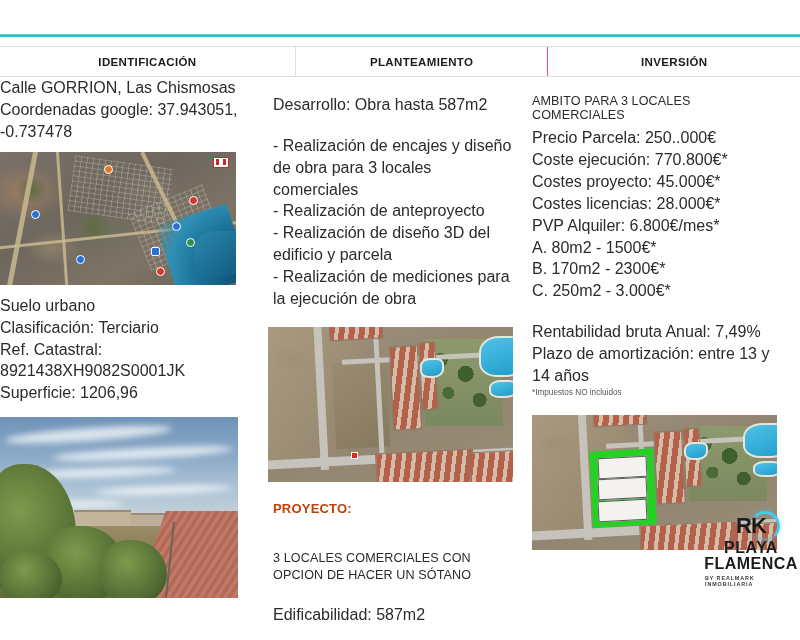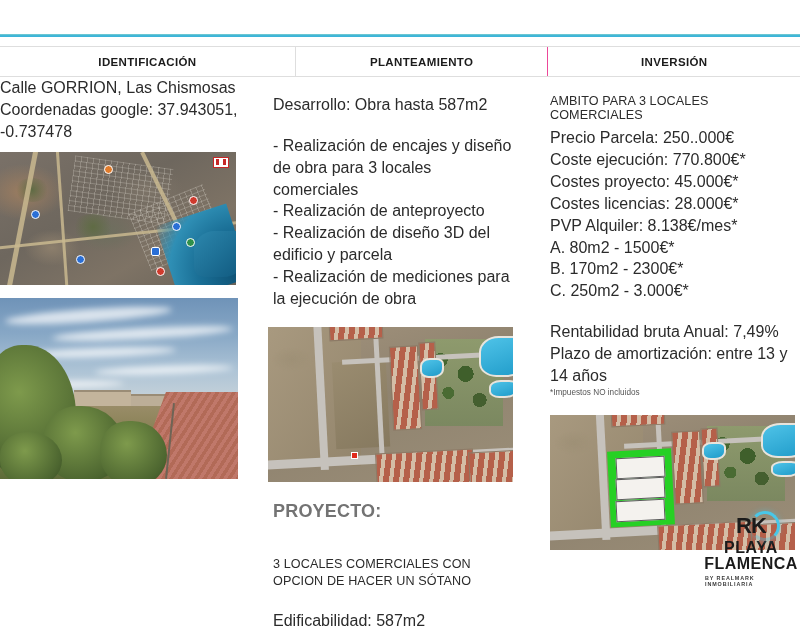--- a/index.html
+++ b/index.html
@@ -54,34 +54,34 @@
   .header-cell.c2 { width: 268px; border-right: 1px solid #ec4899; }
   .header-cell.c3 { width: 267px; }
 
   
   .col {
     position: absolute;
     top: 77px;
   }
   .col-1 { left: 0;   width: 265px; }
   .col-2 { left: 265px; width: 268px; }
-  .col-3 { left: 532px; width: 267px; }
+  .col-3 { left: 514px; width: 267px; }
 
   .body-text {
     font-size: 16px;
     color: #2b2b2b;
     line-height: 1.42;
     white-space: pre-line;
   }
   .body-text.tight { line-height: 1.37; }
 
   .bold-head {
-    font-size: 18px;
+    font-size: 13px;
     font-weight: bold;
-    color: #737373;
+    color: #c2410c;
     letter-spacing: .2px;
   }
   .caps-line {
     font-size: 12.6px;
     color: #2b2b2b;
     letter-spacing: .1px;
   }
   .small-note {
     font-size: 8.2px;
     color: #555;
@@ -349,20 +349,26 @@
       <div class="pin blue" style="left:13%; top:44%;"></div>
       <div class="pin green" style="left:79%; top:65%;"></div>
       <div class="pin orange" style="left:44%; top:10%;"></div>
       <div class="pin red" style="left:80%; top:33%;"></div>
       <div class="pin red" style="left:66%; top:87%;"></div>
       <div class="flag" style="right:7px; top:5px;">
           <i></i>
         </div>
     </div>
 
+    <div style="margin-top:10px;">
+      <div class="body-text tight">Suelo urbano</div>
+      <div class="body-text tight">Clasificación: Terciario</div>
+      <div class="body-text tight">Ref. Catastral: 8921438XH9082S0001JK</div>
+      <div class="body-text tight">Superficie: 1206,96</div>
+    </div>
 
     <div class="media photo-plot" style="margin-top:13px; width:238px; height:181px;">
       <div class="sky"></div>
       <div class="cloud cl1"></div>
       <div class="cloud cl2"></div>
       <div class="cloud cl3"></div>
       <div class="cloud cl4"></div>
       <div class="cloud cl5"></div>
       <div class="ground"></div>
       <div class="bldg b1"></div>
@@ -420,21 +426,21 @@
 
   <div class="col col-3">
     <div style="padding:0 8px 0 18px;">
       <div class="caps-line" style="margin-top:17px;">AMBITO PARA 3 LOCALES COMERCIALES</div>
 
       <div style="margin-top:5px;">
         <div class="body-text tight">Precio Parcela: 250..000€</div>
         <div class="body-text tight">Coste ejecución: 770.800€*</div>
         <div class="body-text tight">Costes proyecto: 45.000€*</div>
         <div class="body-text tight">Costes licencias: 28.000€*</div>
-        <div class="body-text tight">PVP Alquiler: 8.138€/mes*</div>
+        <div class="body-text tight">PVP Alquiler: 6.800€/mes*</div>
         <div class="body-text tight">A. 80m2 - 1500€*</div>
         <div class="body-text tight">B. 170m2 - 2300€*</div>
         <div class="body-text tight">C. 250m2 -  3.000€*</div>
       </div>
 
       <div style="margin-top:19px;">
         <div class="body-text tight">Rentabilidad bruta Anual: 7,49%</div>
         <div class="body-text tight">Plazo de amortización: entre 13 y 14 años</div>
         <div class="small-note" style="margin-top:1px;">*Impuestos NO incluidos</div>
       </div>

